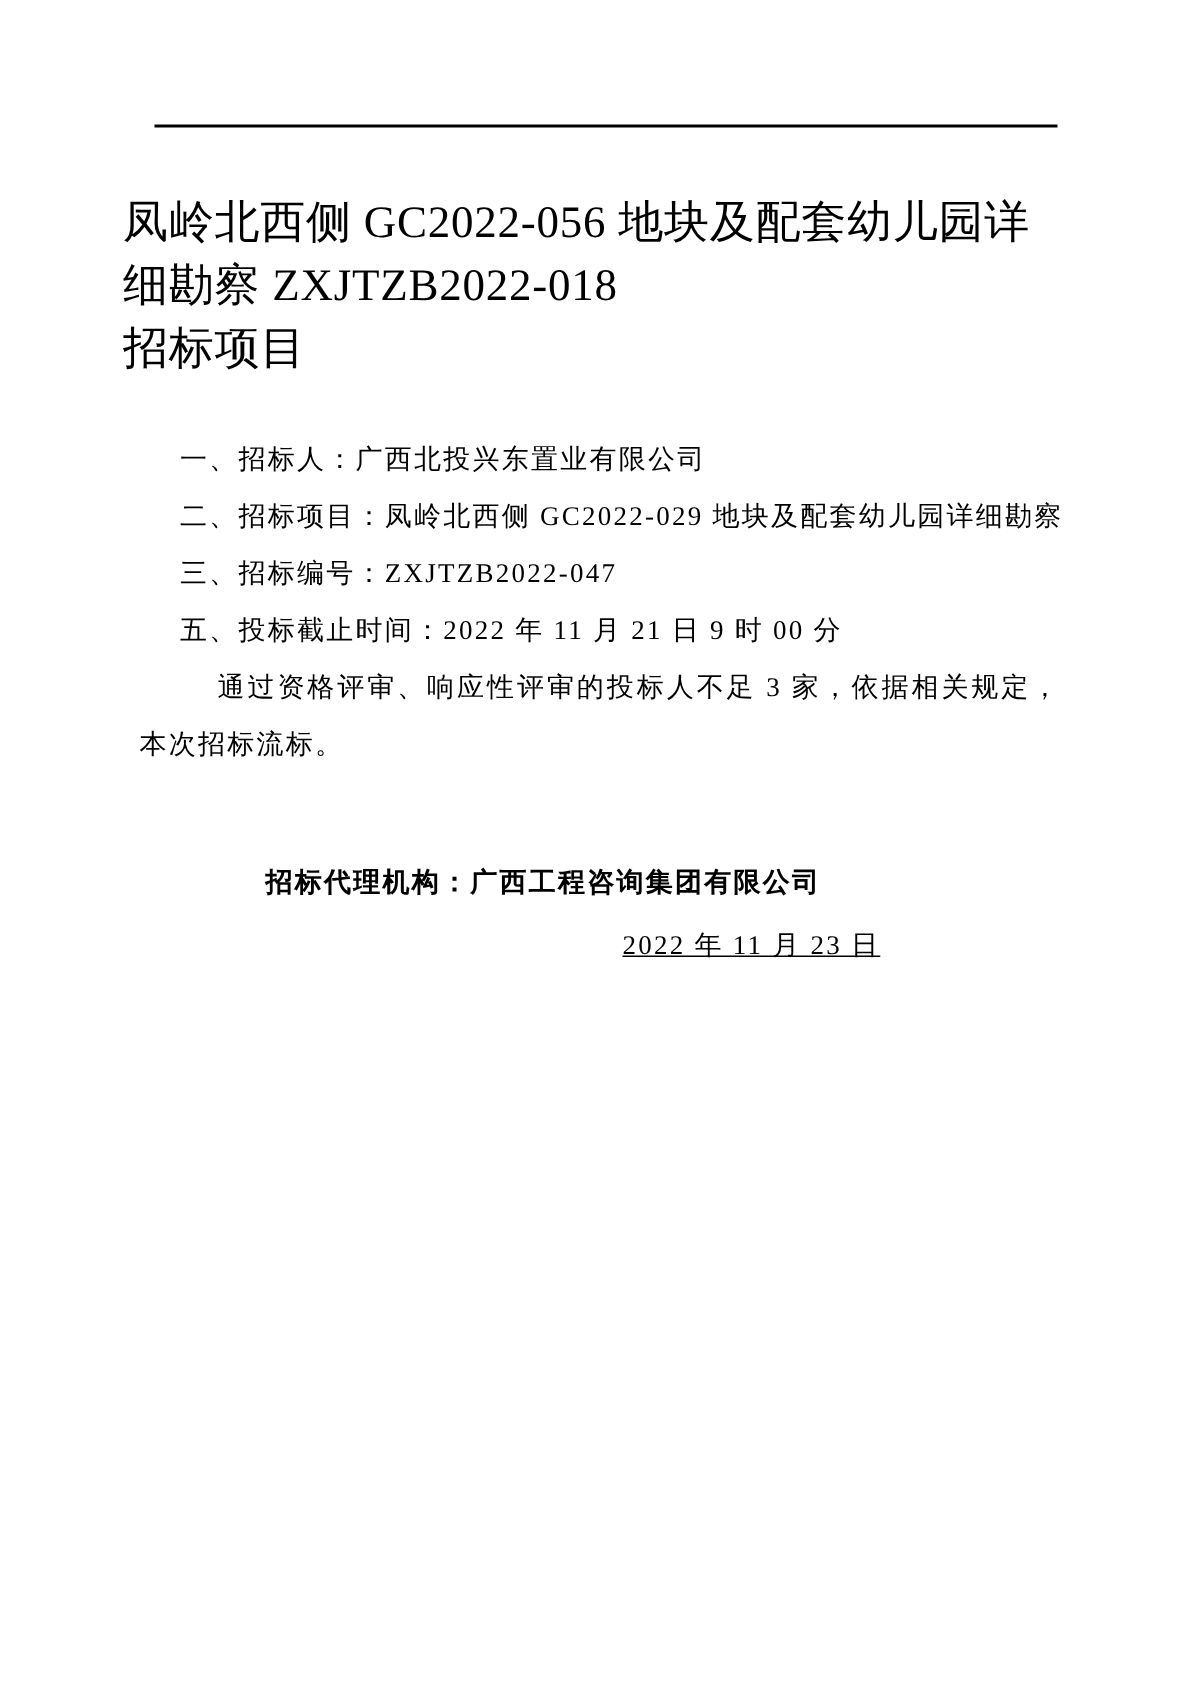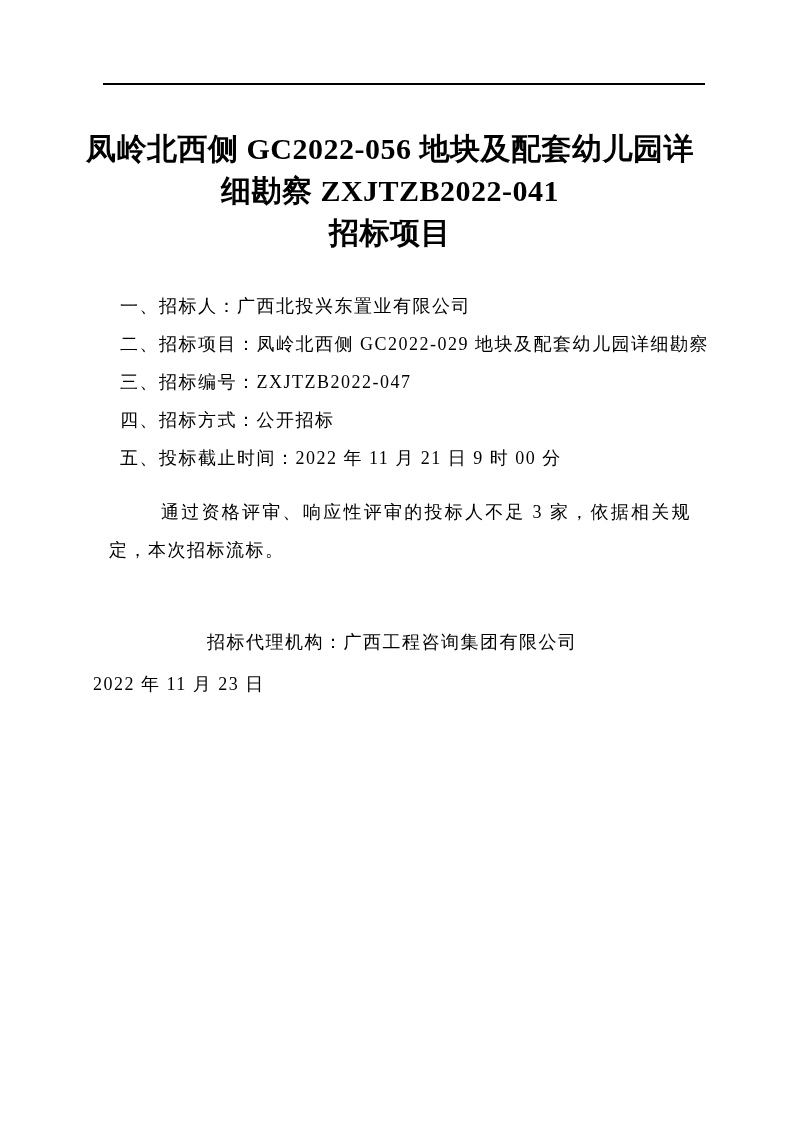--- a/index.html
+++ b/index.html
@@ -20,79 +20,80 @@
     position: absolute;
     left: 103px;
     top: 83px;
     width: 602px;
     height: 0;
     border-top: 2px solid #000000;
   }
   .doc-title {
     position: absolute;
     top: 128px;
-    left: 60px;
+    left: 82px;
     width: 660px;
     margin: 0;
-    text-align: center;
     font-size: 30px;
-    font-weight: bold;
+    font-weight: normal;
     line-height: 42px;
     letter-spacing: 0.5px;
   }
   .doc-title .title-line {
     display: block;
   }
   .content {
     position: absolute;
     top: 287px;
     left: 93px;
     width: 614px;
     font-size: 18px;
     line-height: 38px;
     letter-spacing: 1.5px;
   }
   .clause {
     padding-left: 27px;
     white-space: nowrap;
   }
   .reason {
-    margin: 16px;
+    margin: 0;
     text-indent: 52px;
     text-align: justify;
   }
   .footer-agency {
     margin-top: 52px;
-    margin-left: 114px;
+    margin-left: 84px;
     line-height: 42px;
     white-space: nowrap;
+    font-weight: bold;
   }
   .footer-date {
+    margin-left: 322px;
     line-height: 42px;
     white-space: nowrap;
+    text-decoration: underline;
   }
 </style>
 </head>
 <body>
 
 <div class="page">
 
   <div class="header-rule"></div>
 
   <h1 class="doc-title">
     <span class="title-line">凤岭北西侧 GC2022-056 地块及配套幼儿园详</span>
-    <span class="title-line">细勘察 ZXJTZB2022-041</span>
+    <span class="title-line">细勘察 ZXJTZB2022-018</span>
     <span class="title-line">招标项目</span>
   </h1>
 
   <div class="content">
     <div class="clause">一、招标人：广西北投兴东置业有限公司</div>
     <div class="clause">二、招标项目：凤岭北西侧 GC2022-029 地块及配套幼儿园详细勘察</div>
     <div class="clause">三、招标编号：ZXJTZB2022-047</div>
-    <div class="clause">四、招标方式：公开招标</div>
     <div class="clause">五、投标截止时间：2022 年 11 月 21 日 9 时 00 分</div>
 
     <p class="reason">通过资格评审、响应性评审的投标人不足 3 家，依据相关规定，本次招标流标。</p>
 
     <div class="footer-agency">招标代理机构：广西工程咨询集团有限公司</div>
     <div class="footer-date">2022 年  11 月 23 日</div>
   </div>
 
 </div>
 

